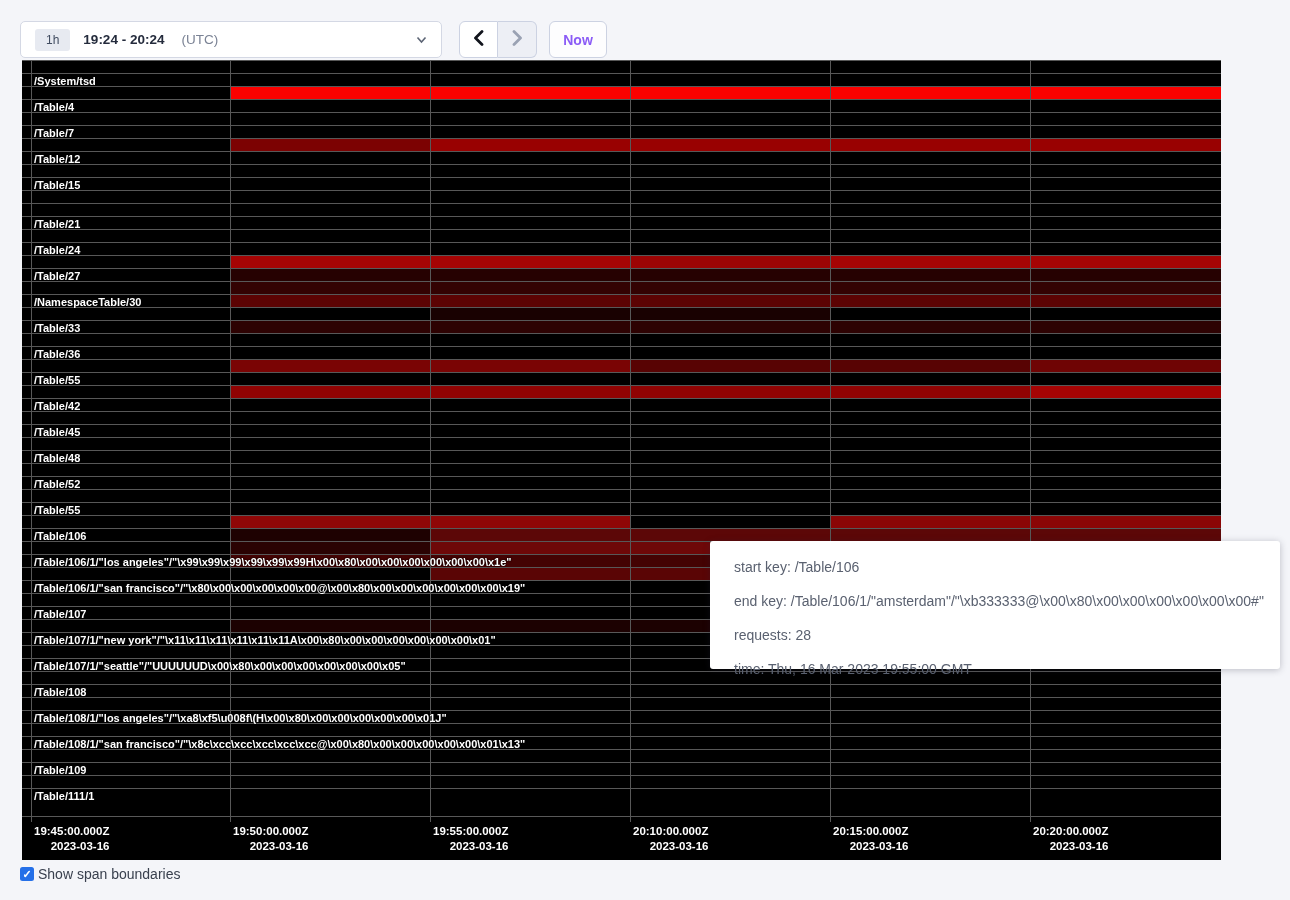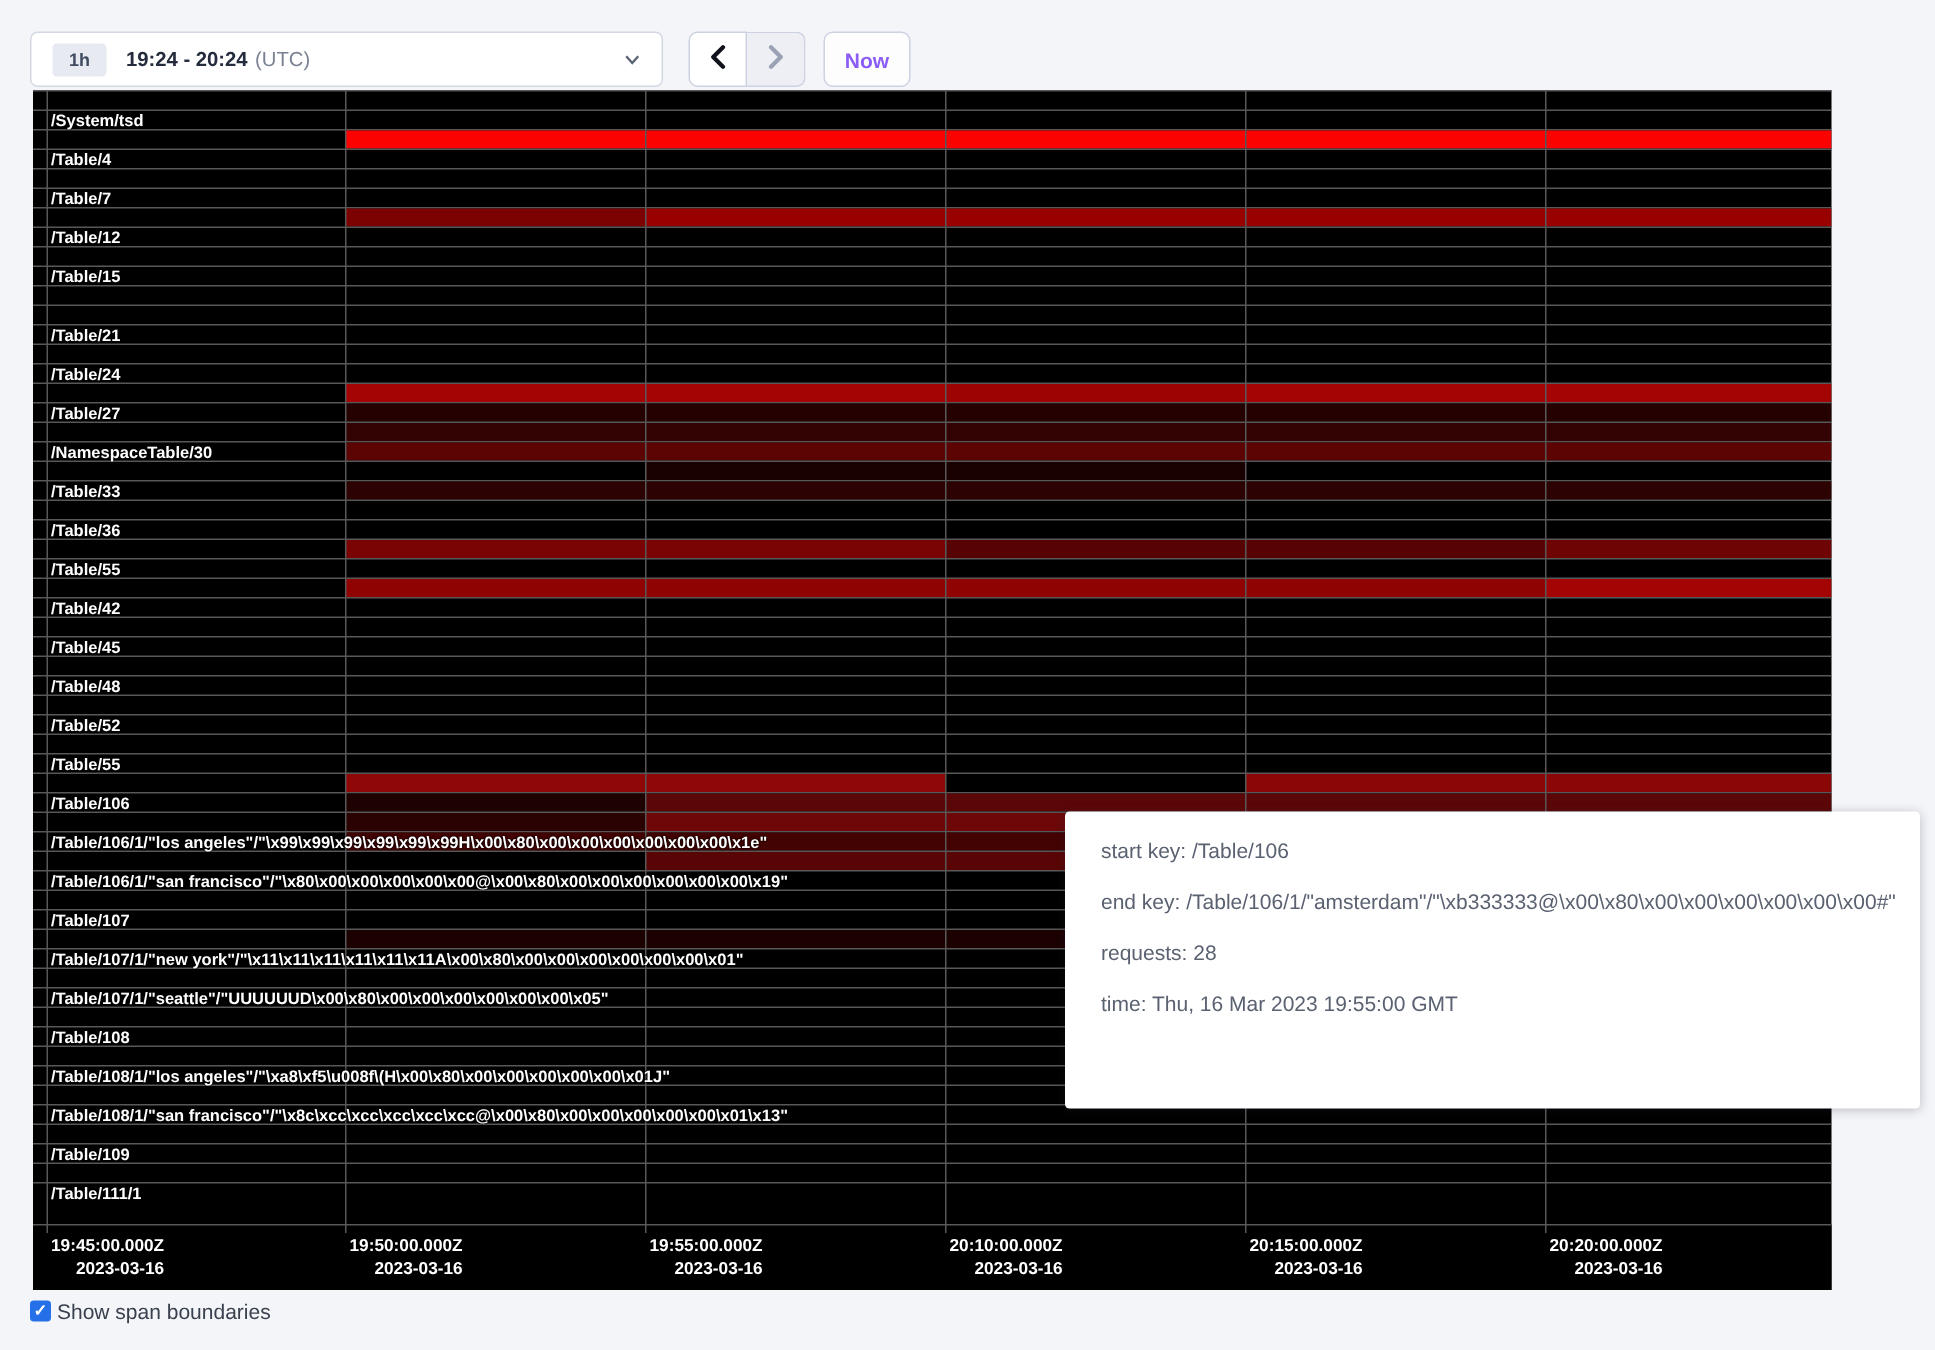--- a/index.html
+++ b/index.html
@@ -10,25 +10,25 @@
     font-family: "Liberation Sans", sans-serif;
   }
 
   
   .toolbar { position: absolute; left: 20px; top: 21px; height: 37px; display: flex; align-items: stretch; }
   .time-selector {
     width: 422px; background: #fff; border: 1px solid #d4d8e4; border-radius: 5px;
     display: flex; align-items: center; padding: 0 14px; cursor: pointer;
   }
   .time-badge {
-    background: #e7eaf1; color: #414c60; font-weight: bold; font-size: 12px;
+    background: #e7eaf1; color: #414c60; font-weight: normal; font-size: 12px;
     border-radius: 3px; padding: 4px 11px; margin-right: 13px;
   }
   .time-range { font-weight: bold; font-size: 13.5px; color: #242b3c; }
-  .time-zone { font-size: 13.5px; color: #7a8294; margin-left: 5px; }
+  .time-zone { font-size: 13.5px; color: #7a8294; margin-left: 17px; }
   .selector-caret { margin-left: auto; color: #5d6575; display: flex; }
   .nav-group { display: flex; margin-left: 17px; border-radius: 6px; }
   .nav-btn {
     width: 39px; border: 1px solid #ccd2e2; background: #fff; display: flex;
     align-items: center; justify-content: center; cursor: pointer; padding: 0;
   }
   .nav-btn.prev { border-radius: 6px 0 0 6px; }
   .nav-btn.next { border-radius: 0 6px 6px 0; border-left: none; background: #edeff5; cursor: default; }
   .now-btn {
     margin-left: 12px; width: 58px; background: #fdfdfe; border: 1px solid #ccd2e2; border-radius: 6px;
@@ -50,21 +50,21 @@
   }
   .kv-gridline { position: absolute; top: 0; width: 1px; height: 762px; background: #585858; z-index: 4; }
   .kv-axis {
     position: absolute; left: 0; bottom: 0; width: 1208px; height: 44px;
     border-top: 1px solid #585858; background: #000; text-align: right;
   }
   .kv-tick { position: absolute; top: 7px; color: #fff; font-size: 11.5px; font-weight: bold; line-height: 15px; white-space: nowrap; }
 
   
   .kv-tooltip {
-    position: absolute; left: 710px; top: 541px; width: 570px; height: 198px;
+    position: absolute; left: 710px; top: 541px; width: 570px; height: 128px;
     background: #fff; border-radius: 3px; box-shadow: 0 1px 7px rgba(40,40,60,.28);
     padding: 15px 12px 0 24px; z-index: 20;
   }
   .kv-tooltip .tip-line {
     font-size: 14px; color: #5a6170; line-height: 22px; margin-bottom: 12px; white-space: nowrap;
   }
 
   
   .footer-row { position: absolute; left: 20px; top: 866px; display: flex; align-items: center; }
   .checkbox {

